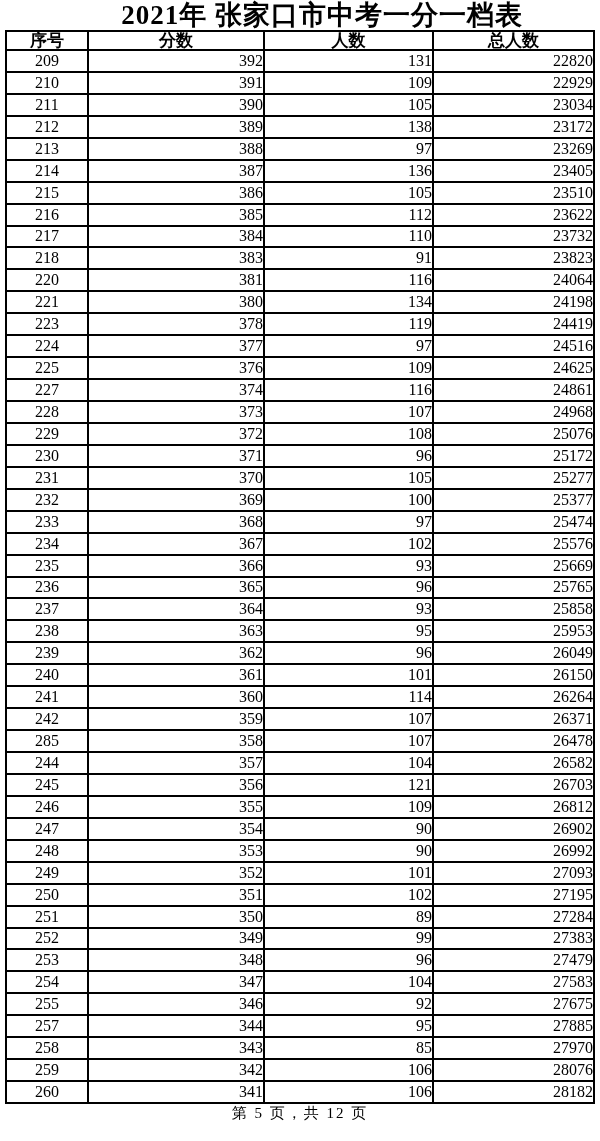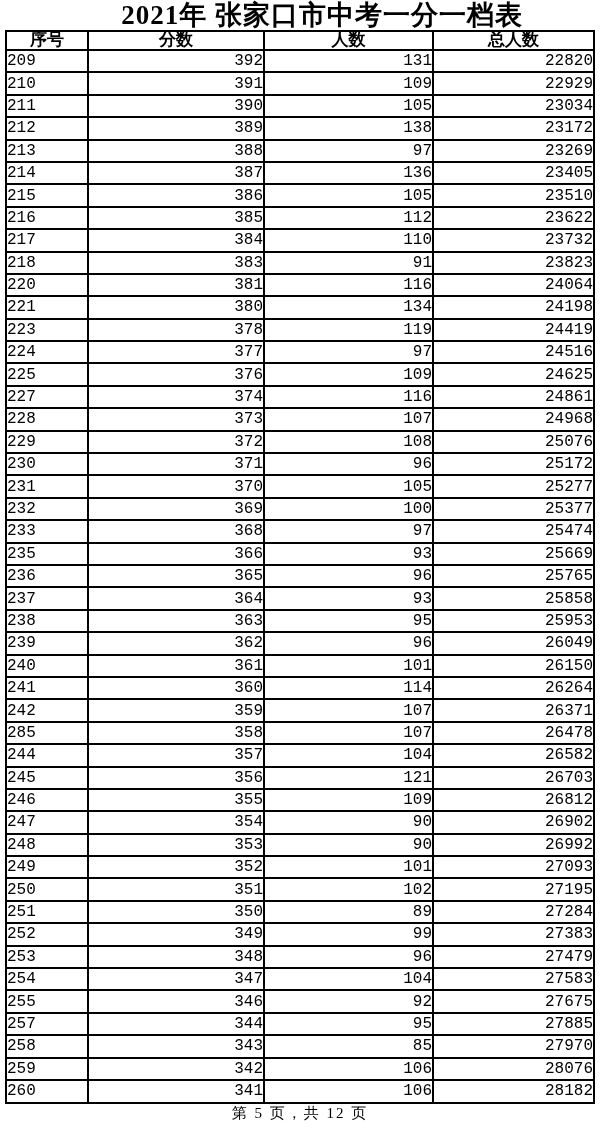--- a/index.html
+++ b/index.html
@@ -29,37 +29,36 @@
     letter-spacing: 1px;
     white-space: nowrap;
     padding-left: 44px;
   }
   table.score-table {
     border-collapse: collapse;
     table-layout: fixed;
     width: 588px;
     height: 1074px;
     margin: 0 auto;
-    font-family: Liberation Mono, monospace;
   }
   table.score-table th,
   table.score-table td {
     border: 2px solid #000000;
     padding: 0;
     font-size: 16px;
     line-height: 1;
     overflow: hidden;
     white-space: nowrap;
   }
   table.score-table th {
     font-size: 17px;
     font-weight: bold;
     text-align: center;
   }
-  td.cell-center { text-align: left; }
+  td.cell-center { text-align: center; }
   td.cell-right  { text-align: right; padding-right: 4px; }
   .footer {
     text-align: center;
     font-size: 15px;
     letter-spacing: 2px;
   }
 </style>
 </head>
 <body>
 
@@ -209,20 +208,26 @@
           <td class="cell-right">100</td>
           <td class="cell-right">25377</td>
         </tr>
         <tr>
           <td class="cell-center">233</td>
           <td class="cell-right">368</td>
           <td class="cell-right">97</td>
           <td class="cell-right">25474</td>
         </tr>
         <tr>
+          <td class="cell-center">234</td>
+          <td class="cell-right">367</td>
+          <td class="cell-right">102</td>
+          <td class="cell-right">25576</td>
+        </tr>
+        <tr>
           <td class="cell-center">235</td>
           <td class="cell-right">366</td>
           <td class="cell-right">93</td>
           <td class="cell-right">25669</td>
         </tr>
         <tr>
           <td class="cell-center">236</td>
           <td class="cell-right">365</td>
           <td class="cell-right">96</td>
           <td class="cell-right">25765</td>

